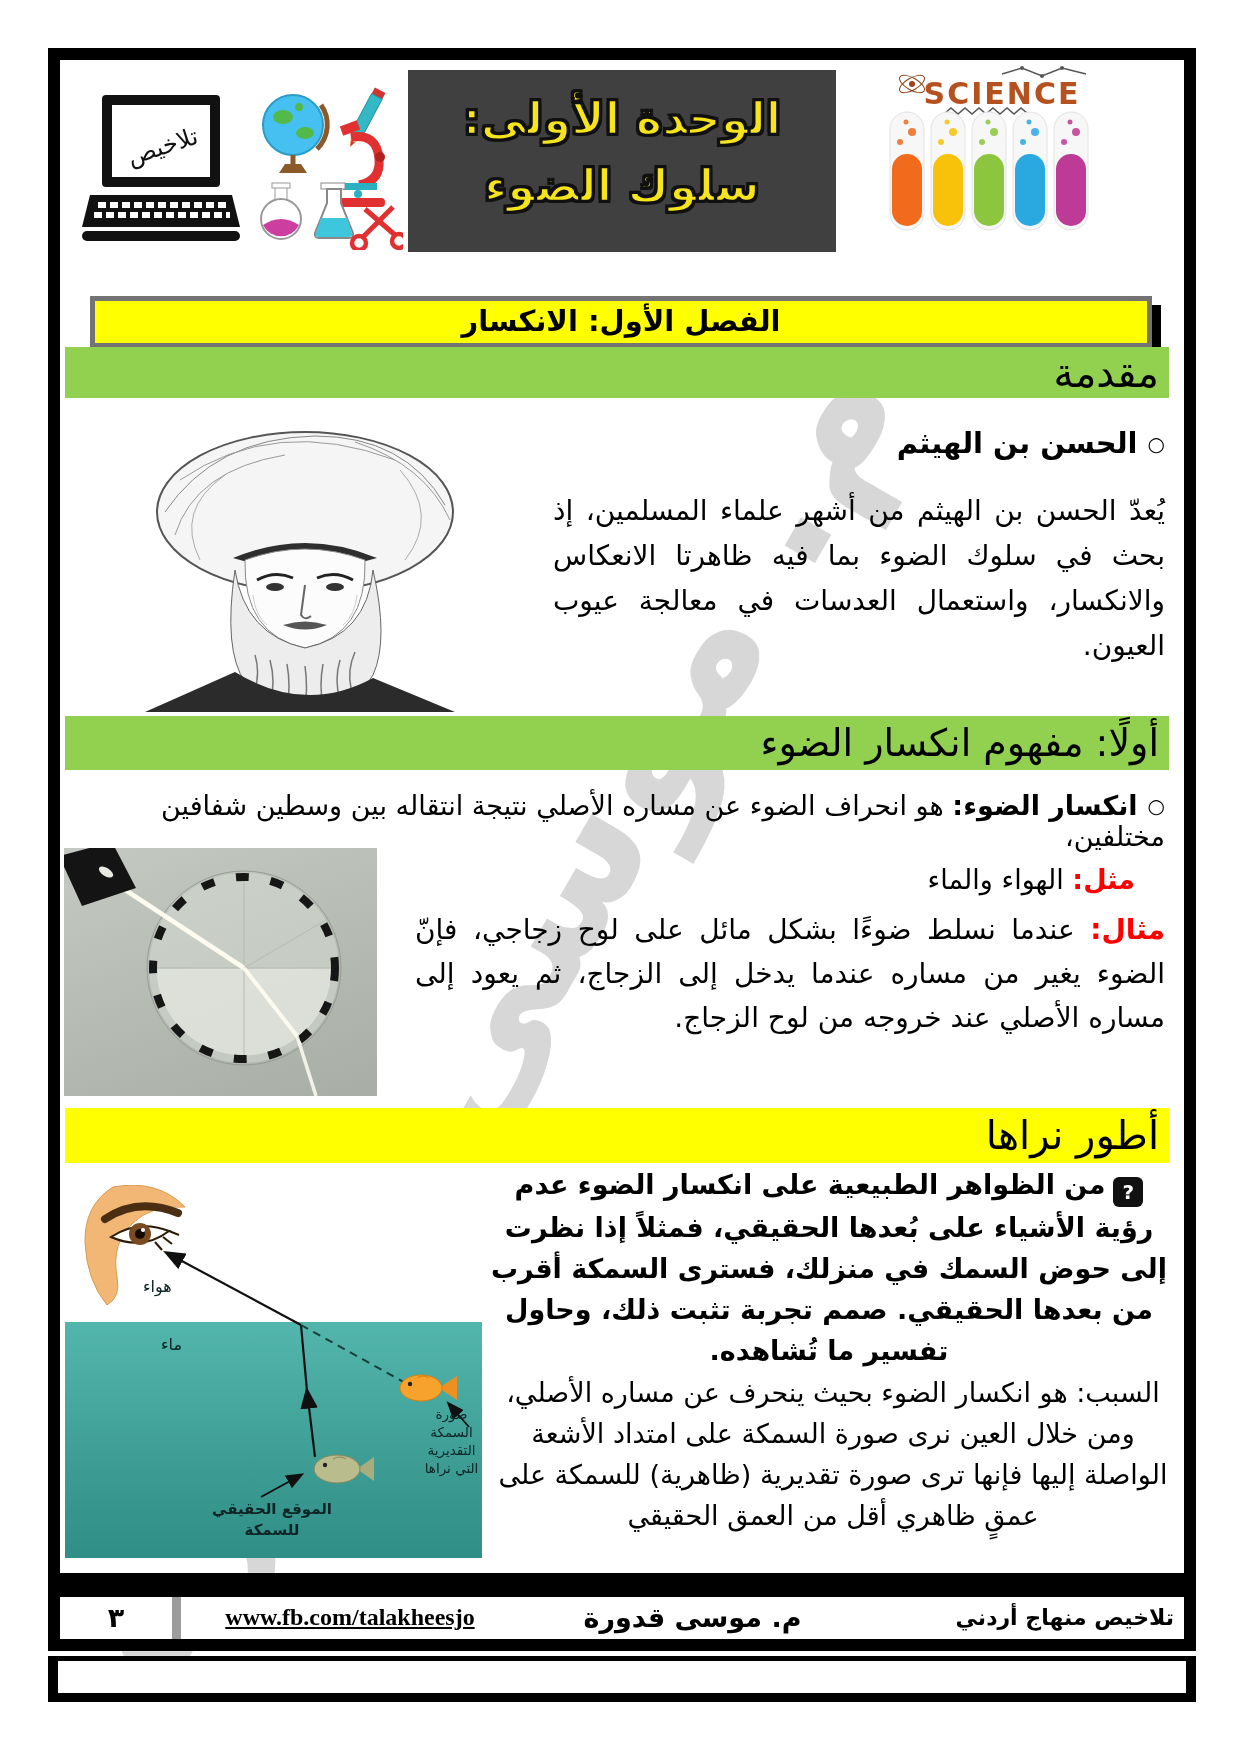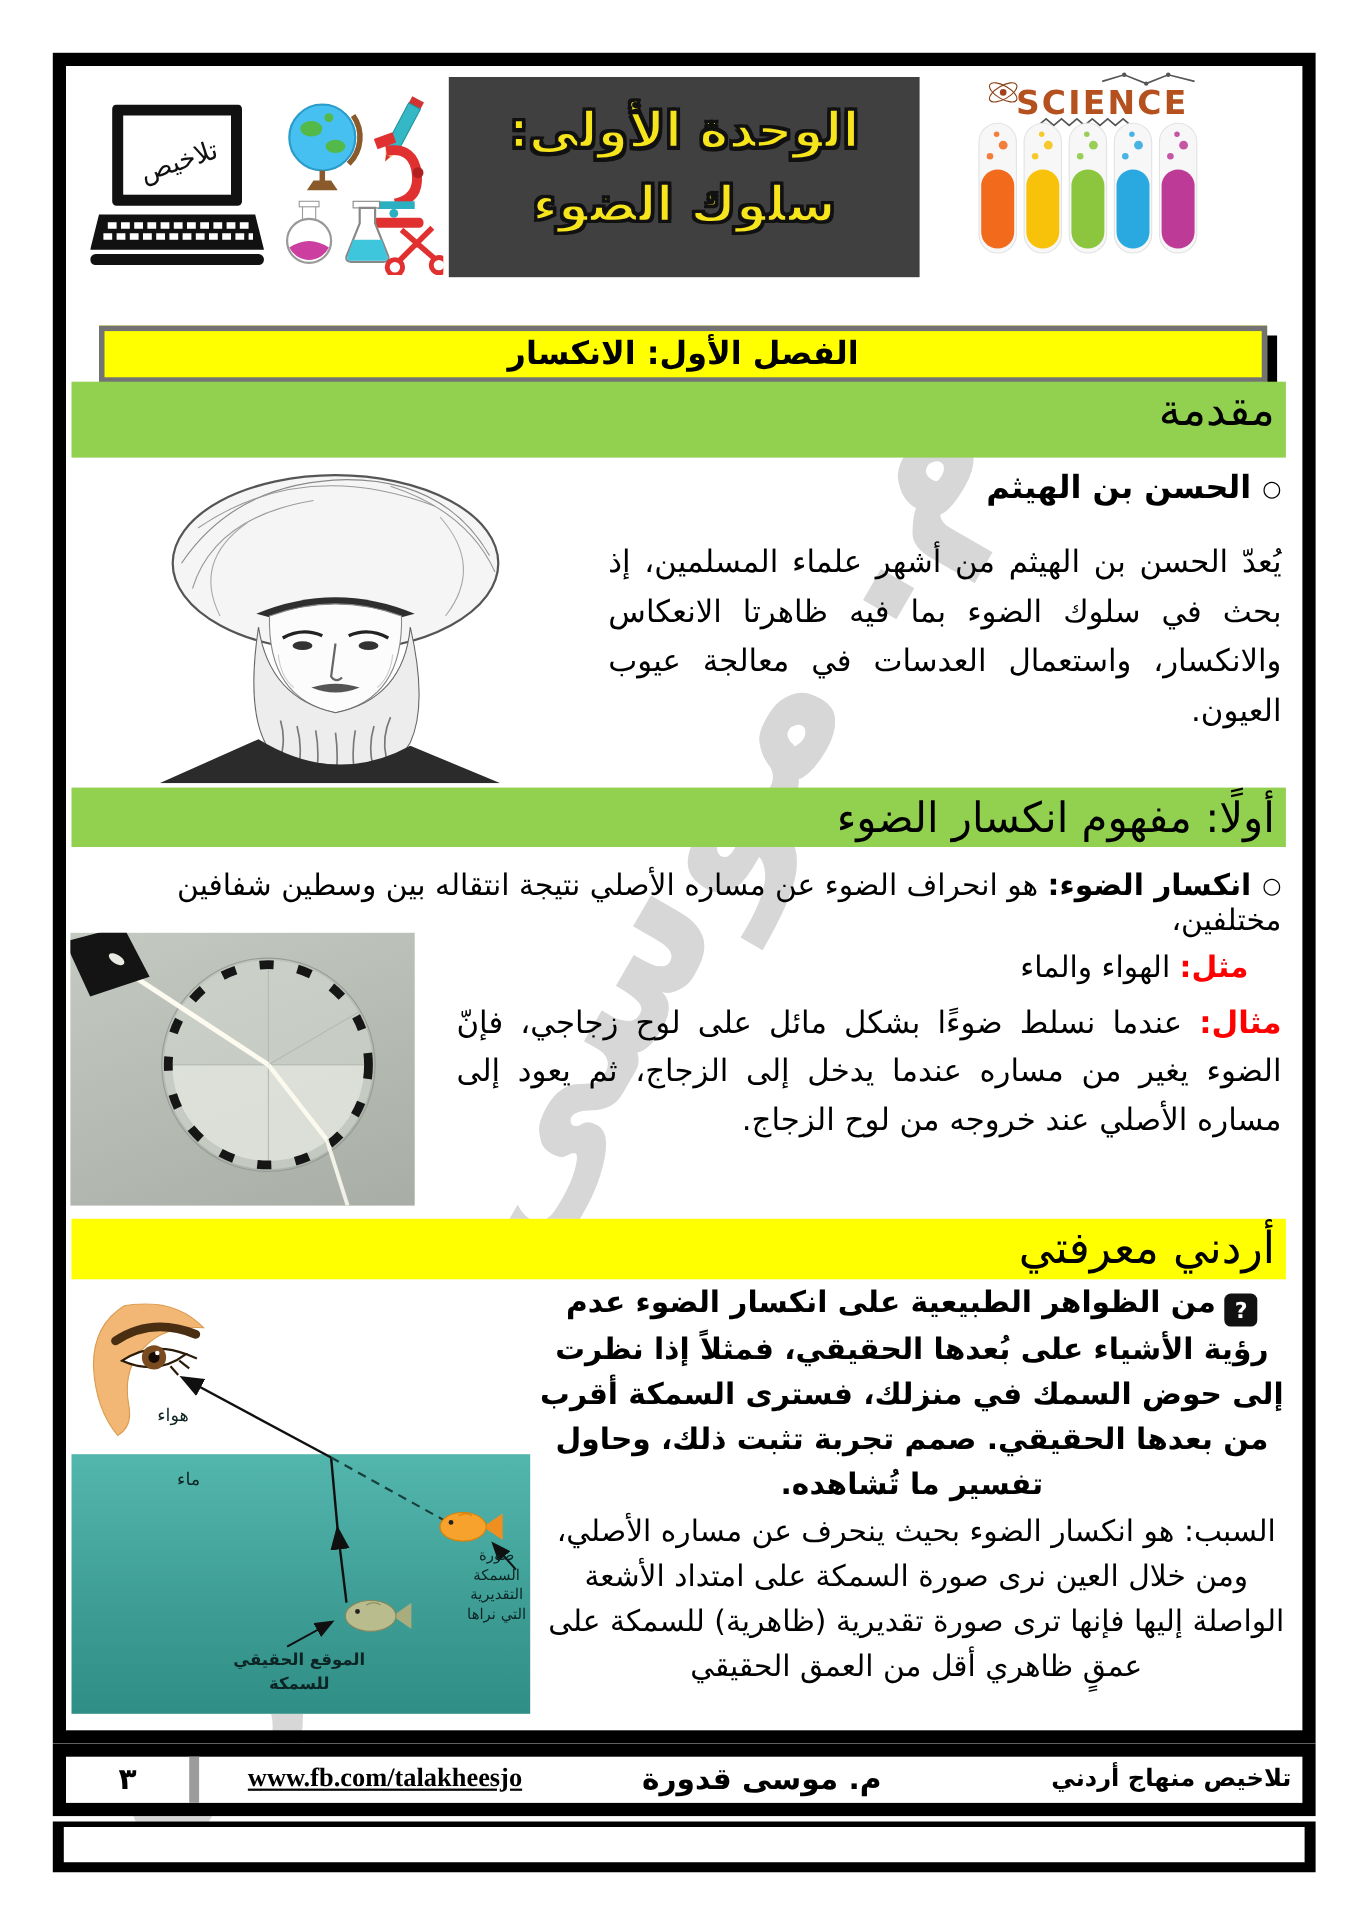--- a/index.html
+++ b/index.html
@@ -23,21 +23,21 @@
   .unit-line1{margin-top:22px;} .unit-line2{margin-top:14px;}
   .tubes{left:882px;top:62px;width:212px;height:172px;}
   
   .chapter-banner{left:90px;top:296px;width:1062px;height:52px;background:#ffff00;border:5px solid #737373;
      box-sizing:border-box;box-shadow:9px 9px 0 #000;text-align:center;line-height:40px;
      font-size:29px;font-weight:bold;direction:rtl;}
   
   .band{left:65px;width:1104px;direction:rtl;text-align:right;padding-right:10px;box-sizing:border-box;}
   .band-green{background:#92d050;}
   .band-yellow{background:#ffff00;}
-  .band1{top:347px;height:69px;line-height:53px;font-size:40px;}
+  .band1{top:347px;height:51px;line-height:53px;font-size:40px;}
   .band2{top:716px;height:54px;line-height:54px;font-size:38px;}
   .band3{top:1108px;height:55px;line-height:55px;font-size:40px;}
   
   .portrait{left:105px;top:420px;width:395px;height:292px;}
   .intro-text{right:76px;top:426px;width:612px;direction:rtl;text-align:justify;}
   .intro-title{font-size:29px;font-weight:bold;margin-bottom:28px;text-align:right;}
   .bullet{font-size:20px;vertical-align:2px;margin-left:10px;}
   .intro-par{font-size:28px;line-height:45px;}
   
   .def-block{right:76px;top:790px;width:1092px;direction:rtl;font-size:27px;}
@@ -251,21 +251,21 @@
       <line x1="233" y1="188" x2="252" y2="248" stroke="#fffdf2" stroke-width="3.5" opacity="0.85"></line>
       <polygon points="-5,8 48,-6 72,40 18,58" fill="#141414"></polygon>
       <ellipse cx="42" cy="24" rx="8" ry="4" fill="#e9e9e2" transform="rotate(32 42 24)"></ellipse>
     </svg>
   </div>
 
   <div class="abs case-block">
     <span class="red-label">مثال:</span><span> عندما نسلط ضوءًا بشكل مائل على لوح زجاجي، فإنّ الضوء يغير من مساره عندما يدخل إلى الزجاج، ثم يعود إلى مساره الأصلي عند خروجه من لوح الزجاج.</span>
   </div>
 
-  <div class="abs band band-yellow band3">أردني معرفتي</div>
+  <div class="abs band band-yellow band3">أطور نراها</div>
 
   <div class="abs q-block">
     <span class="q-icon">?</span><span>من الظواهر الطبيعية على انكسار الضوء عدم رؤية الأشياء على بُعدها الحقيقي، فمثلاً إذا نظرت إلى حوض السمك في منزلك، فسترى السمكة أقرب من بعدها الحقيقي. صمم تجربة تثبت ذلك، وحاول تفسير ما تُشاهده.</span>
   </div>
 
   <div class="abs a-block">السبب: هو انكسار الضوء بحيث ينحرف عن مساره الأصلي، ومن خلال العين نرى صورة السمكة على امتداد الأشعة الواصلة إليها فإنها ترى صورة تقديرية (ظاهرية) للسمكة على عمقٍ ظاهري أقل من العمق الحقيقي</div>
 
   <div class="abs fish-fig">
     <div class="water"></div>
 

